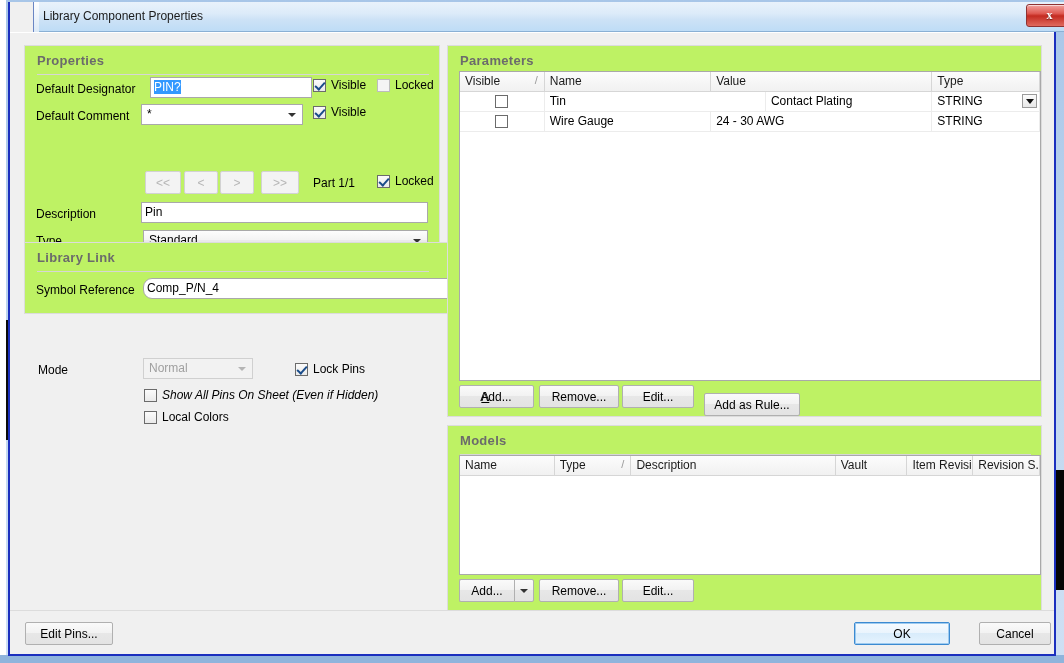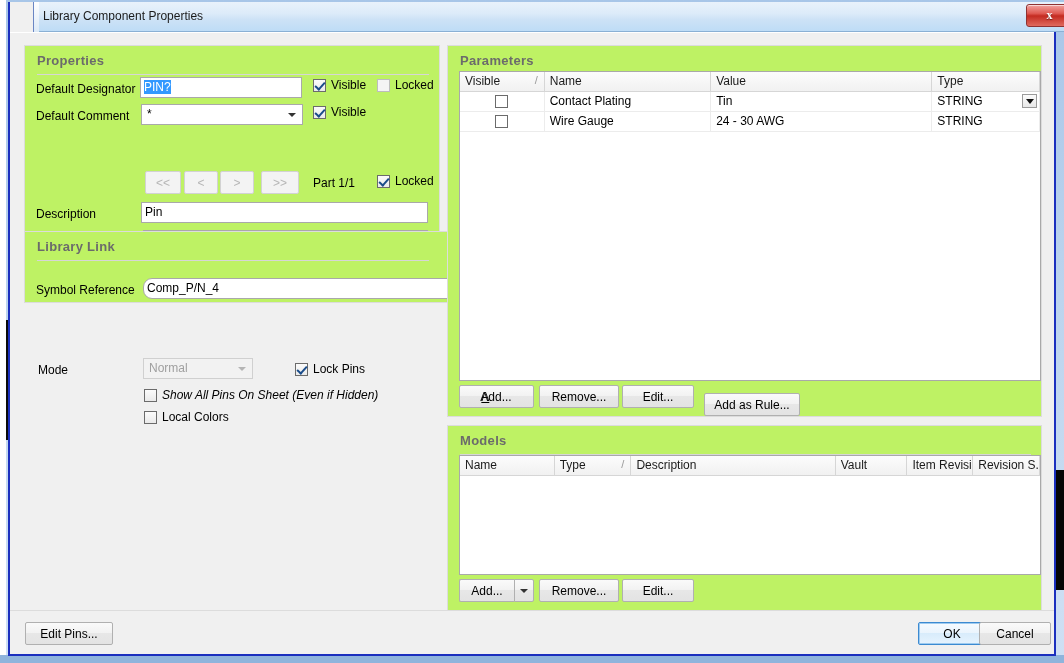--- a/index.html
+++ b/index.html
@@ -395,21 +395,21 @@
   </div>
 
   <div class="client">
 
     <div class="group" style="left:14px; top:12px; width:416px; height:215px;">
       <div class="group-title">Properties</div>
       <div class="group-rule" style="width:392px;"></div>
     </div>
 
     <div class="lbl" style="left:26px; top:49px;">Default Designator</div>
-    <div class="txt" style="left:130px; top:44px; width:162px;"><span class="sel-text">PIN?</span></div>
+    <div class="txt" style="left:140px; top:44px; width:162px;"><span class="sel-text">PIN?</span></div>
     <div class="cb checked" style="left:303px; top:45px;">
       <span class="box"></span>
       <span class="lbltxt">Visible</span>
     </div>
     <div class="cb disabled" style="left:367px; top:45px;">
       <span class="box"></span>
       <span class="lbltxt">Locked</span>
     </div>
 
     <div class="lbl" style="left:26px; top:76px;">Default Comment</div>
@@ -434,21 +434,21 @@
 
     <div class="lbl" style="left:26px; top:174px;">Description</div>
     <div class="txt" style="left:131px; top:169px; width:287px;"><span>Pin</span></div>
 
     <div class="lbl" style="left:26px; top:201px;">Type</div>
     <div class="combo" style="left:133px; top:197px; width:285px;">
       <span>Standard</span>
       <span class="arr"></span>
     </div>
 
-    <div class="group" style="left:14px; top:198px; width:460px; height:72px;padding-left:42px;">
+    <div class="group" style="left:14px; top:209px; width:460px; height:72px;padding-left:42px;">
       <div class="group-title">Library Link</div>
       <div class="group-rule" style="width:392px;"></div>
     </div>
     <div class="lbl" style="left:26px; top:250px;">Symbol Reference</div>
     <div class="txt" style="left:133px; top:245px; width:328px;border-radius:9px;"><span>Comp_P/N_4</span></div>
 
     <div class="lbl" style="left:28px; top:330px;">Mode</div>
     <div class="combo disabled" style="left:133px; top:325px; width:110px;">
       <span>Normal</span>
       <span class="arr"></span>
@@ -479,22 +479,22 @@
         </div>
         <div class="hc" style="width:167px;">Name</div>
         <div class="hc" style="width:222px;">Value</div>
         <div class="hc" style="width:108px;">Type</div>
       </div>
 
       <div class="grid-row">
         <div class="dc center" style="width:85px;">
           <span class="cellbox"></span>
         </div>
+        <div class="dc" style="width:222px;">Tin</div>
         <div class="dc" style="width:167px;">Contact Plating</div>
-        <div class="dc" style="width:222px;">Tin</div>
         <div class="dc" style="width:108px;">
           <span>STRING</span>
           <span class="cell-arrow"></span>
         </div>
       </div>
 
       <div class="grid-row">
         <div class="dc center" style="width:85px;">
           <span class="cellbox"></span>
         </div>
@@ -533,18 +533,18 @@
 
     <div class="splitbtn" style="left:449px; top:546px; width:75px;">
       <div class="main">Add...</div>
       <div class="drop"></div>
     </div>
     <div class="btn" style="left:529px; top:546px; width:80px;">Remove...</div>
     <div class="btn" style="left:612px; top:546px; width:72px;">Edit...</div>
 
     <div class="bottombar">
       <div class="btn" style="left:15px; top:11px; width:88px;">Edit Pins...</div>
-      <div class="btn default" style="left:908px; top:11px; width:68px;">OK</div>
+      <div class="btn default" style="left:844px; top:11px; width:96px;">OK</div>
       <div class="btn" style="left:969px; top:11px; width:72px;">Cancel</div>
     </div>
 
   </div>
 </div>
 
 </body></html>

